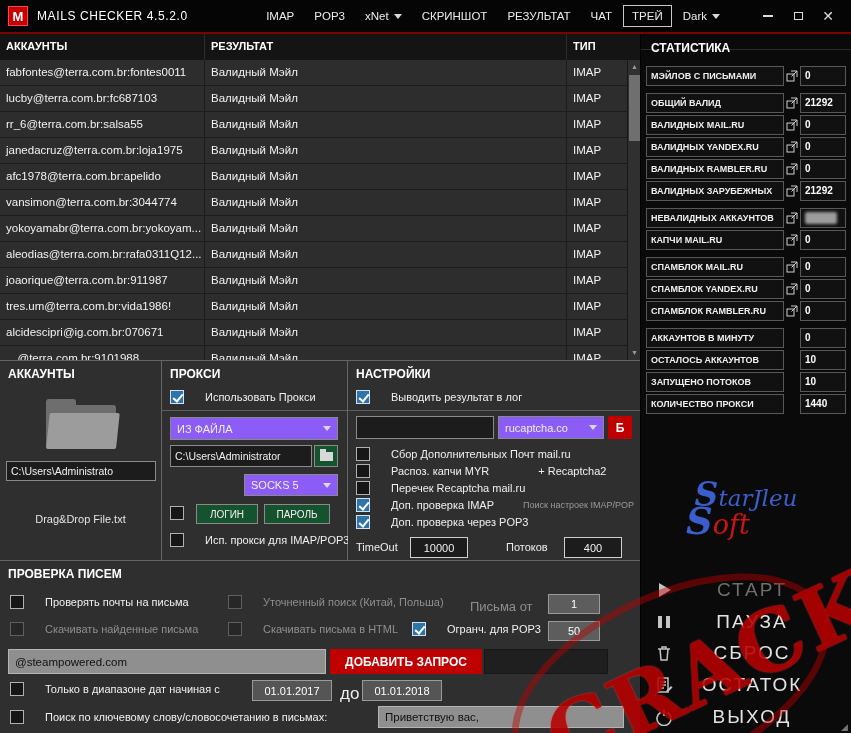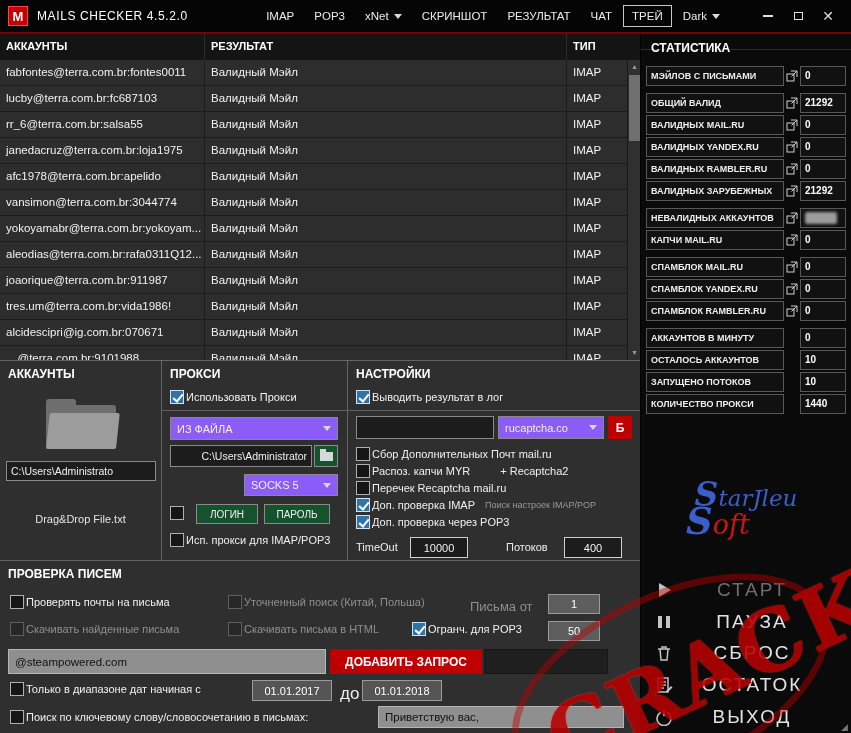--- a/index.html
+++ b/index.html
@@ -43,21 +43,21 @@
   .varr.up { top:0; } .varr.down { bottom:0; }
 
   
   .mid { position:absolute; top:326px; left:0; width:640px; height:200px; border-top:1px solid #666; display:flex; }
   .panel { position:relative; height:100%; border-right:1px solid #666; background:#2f2f2f; }
   .p-acc { width:162px; } .p-proxy { width:186px; } .p-set { width:292px; border-right:none; }
   .phead { height:24px; line-height:26px; padding-left:8px; font-size:12px; font-weight:bold; color:#fff; }
   .subrow { position:absolute; left:0; right:0; top:24px; height:26px; border-bottom:1px solid #5e5e5e; }
 
   
-  .cbrow { position:absolute; display:flex; align-items:center; gap:2px; font-size:11px; color:#f0f0f0; white-space:nowrap; }
+  .cbrow { position:absolute; display:flex; align-items:center; gap:21px; font-size:11px; color:#f0f0f0; white-space:nowrap; }
   .cb { width:14px; height:14px; border:1px solid #b0b0b0; background:#161616; position:relative; flex:0 0 auto; }
   .cb.checked { background:#2e74a8; border-color:#cfe3f5; }
   .cb.checked::after { content:""; position:absolute; left:4px; top:1px; width:4px; height:8px;
                        border:solid #fff; border-width:0 2px 2px 0; transform:rotate(40deg); }
   .cb.disabled { border-color:#5f5f5f; background:#272727; }
   .dim { color:#8f8f8f; }
   .hint { font-size:9px; color:#9a9a9a; }
   .tinput { position:absolute; background:#1c1c1c; border:1px solid #8a8a8a; color:#f0f0f0;
             font-size:10.5px; padding:2px 4px; font-family:inherit; outline:none; }
   .tinput.bright { border-color:#cfcfcf; text-align:center; font-size:11px; }
@@ -270,21 +270,21 @@
         <div class="phead">ПРОКСИ</div>
         <div class="subrow"></div>
         <label class="cbrow" style="left:8px; top:29px;">
           <span class="cb checked"></span>
           <span>Использовать Прокси</span>
         </label>
         <div class="dd" style="left:8px; top:56px; width:168px; height:23px;">
           <span>ИЗ ФАЙЛА</span>
           <span class="caret"></span>
         </div>
-        <input class="tinput" style="left: 8px; top: 84px; width: 142px; height: 22px; text-align: right;" value="C:\Users\Administrator">
+        <input class="tinput" style="left: 8px; top: 84px; width: 142px; height: 22px;" value="C:\Users\Administrator">
         <div class="outbtn" style="left:152px; top:84px; width:24px; height:22px;">
           <span class="minifolder"></span>
         </div>
         <div class="dd" style="left:82px; top:113px; width:94px; height:22px;">
           <span>SOCKS 5</span>
           <span class="caret"></span>
         </div>
         <label class="cbrow" style="left:8px; top:145px;">
           <span class="cb"></span>
         </label>

